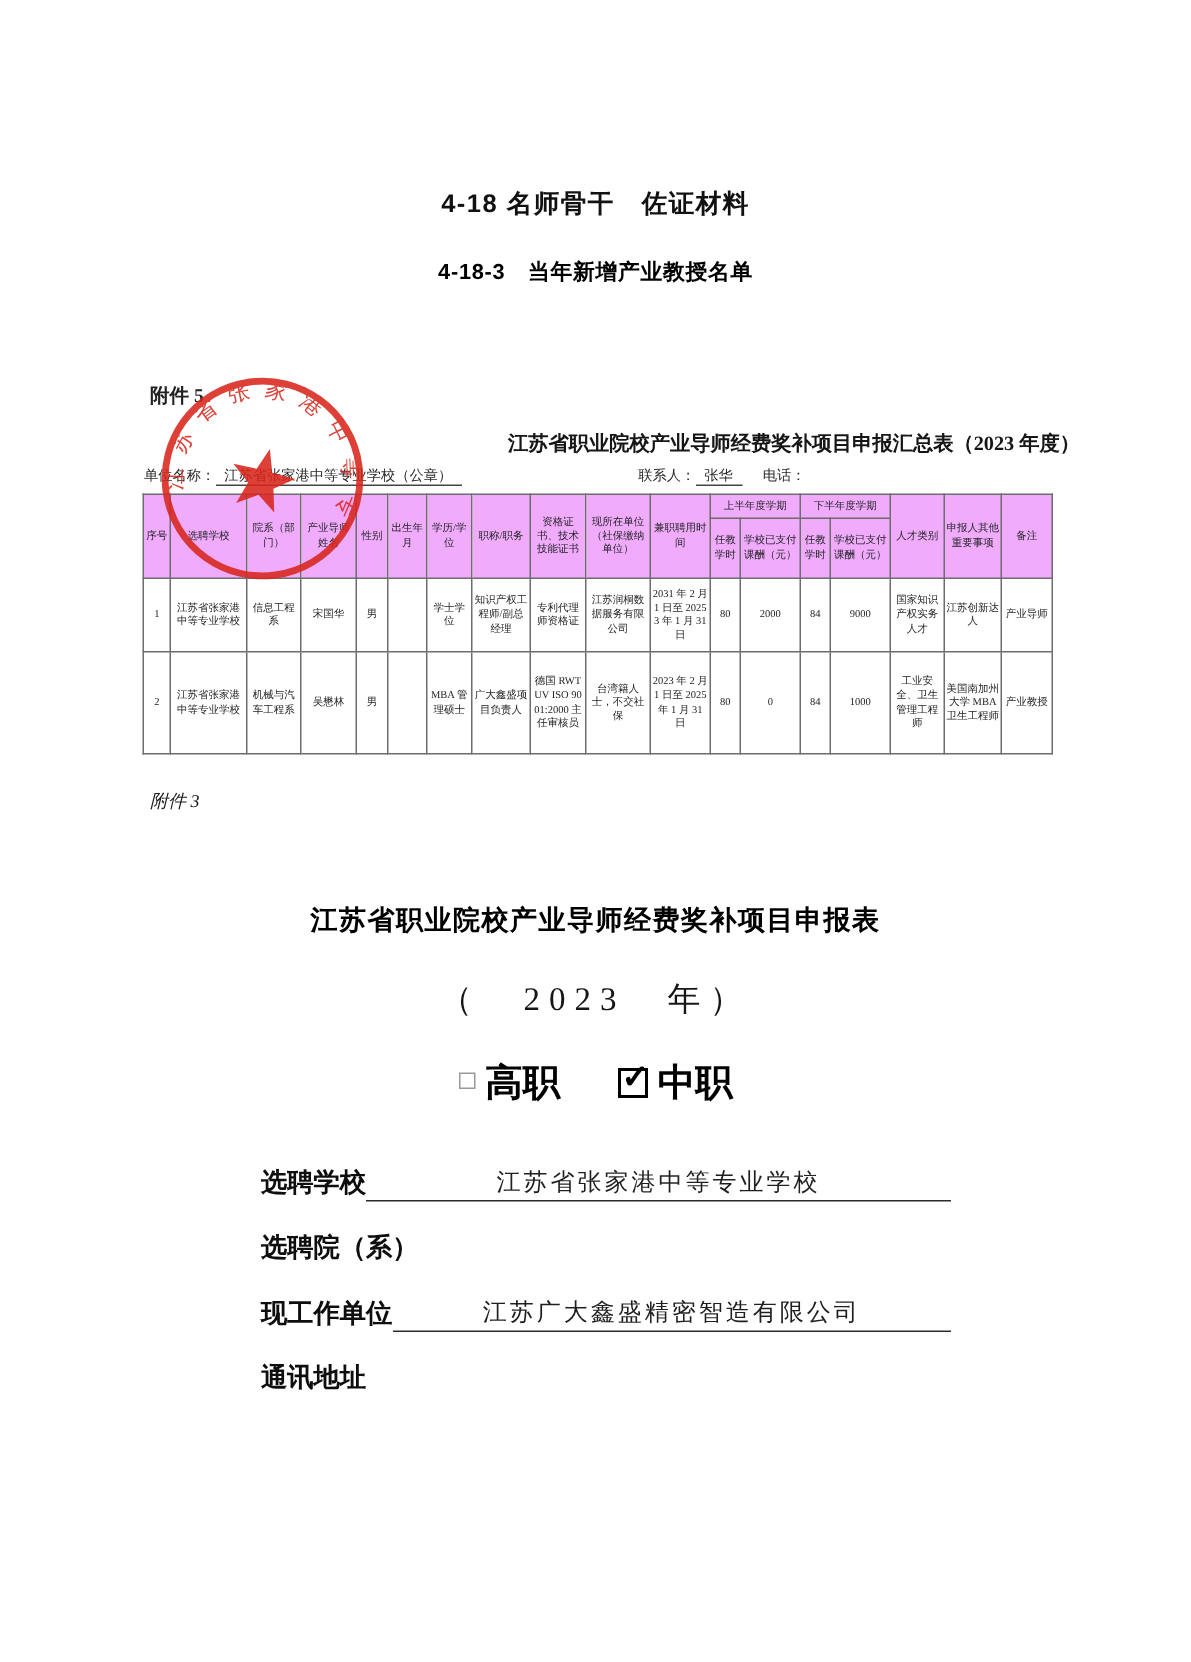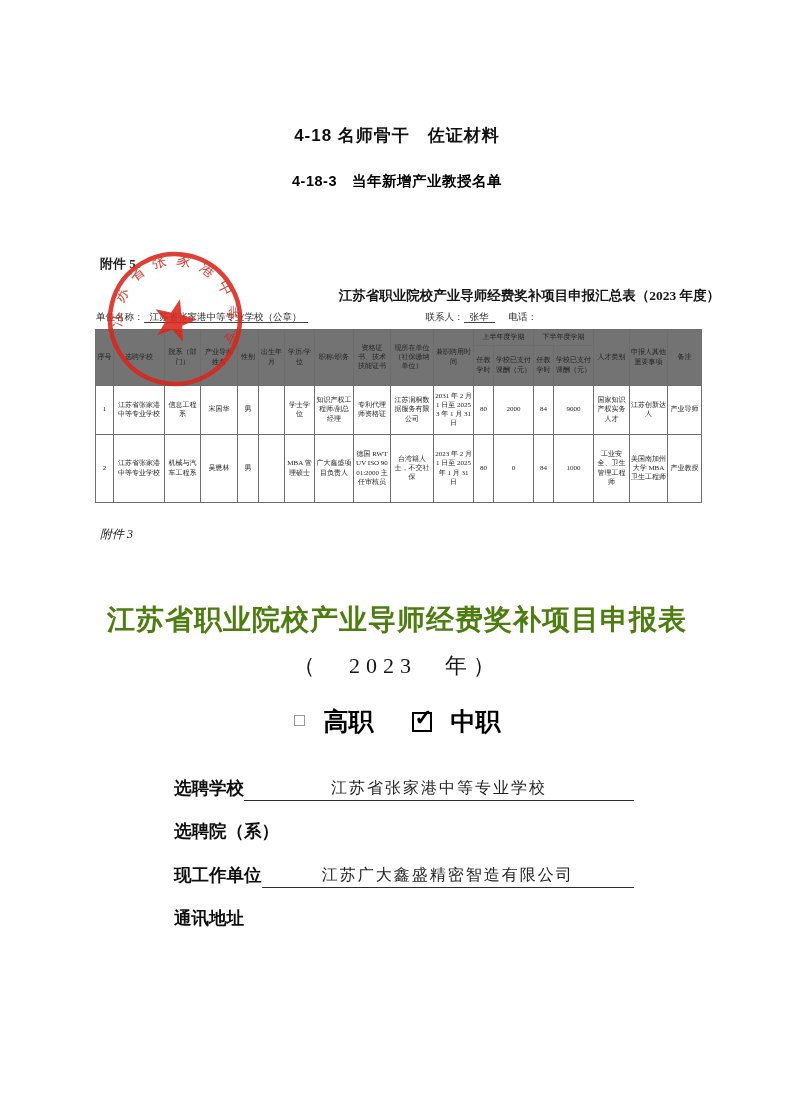--- a/index.html
+++ b/index.html
@@ -47,49 +47,49 @@
   .sum-table-wrap { position:absolute; top:329px; left:95px; }
   table.sum {
     border-collapse:collapse; table-layout:fixed; width:606px;
     font-size:7px; line-height:1.3; color:#242424;
   }
   table.sum th, table.sum td {
     border:0.6px solid #6d6d6d; text-align:center; vertical-align:middle;
     padding:1px 1px; overflow:hidden; word-break:break-all;
     font-weight:normal;
   }
-  table.sum thead th { background:#737373; }
+  table.sum thead th { background:#f0abfc; }
   tr.hdr-top th { height:16px; }
   tr.hdr-main th { height:40px; }
   tr.row1 td { height:49px; }
   tr.row2 td { height:68px; }
 
   
   .att3-label {
     position:absolute; top:526px; left:100px;
     font-size:12px; color:#1b1b1b;font-style:italic;
   }
   .form-title {
     position:absolute; top:601px; left:0; width:100%; text-align:center;
     font-family:"Liberation Sans", sans-serif; font-weight:bold;
-    font-size:28px; letter-spacing:1px; color:#4d7c0f;
+    font-size:18px; letter-spacing:1px; color:#000000;
   }
   .form-year {
     position:absolute; top:651px; left:0; width:100%; text-align:center;
     font-size:22px; letter-spacing:6px; color:#161616;
   }
 
   
   .cb-line {
     position:absolute; top:705px; left:0; width:100%;
     display:flex; justify-content:center; align-items:center; gap:38px;
     font-family:"Liberation Sans", sans-serif; font-weight:bold;
     font-size:25px; color:#000;
   }
-  .cb-item { display:flex; align-items:center; gap:19px; }
+  .cb-item { display:flex; align-items:center; gap:7px; }
   .box-empty {
     display:inline-block; width:11px; height:11px;
     border:1.4px solid #999; background:#fff; margin-bottom:2px;
   }
   .box-checked {
     display:inline-block; width:20px; height:20px;
     border:2.6px solid #000; background:#fff; position:relative;
   }
   .box-checked .tick {
     position:absolute; left:0; top:-7px; width:20px;

